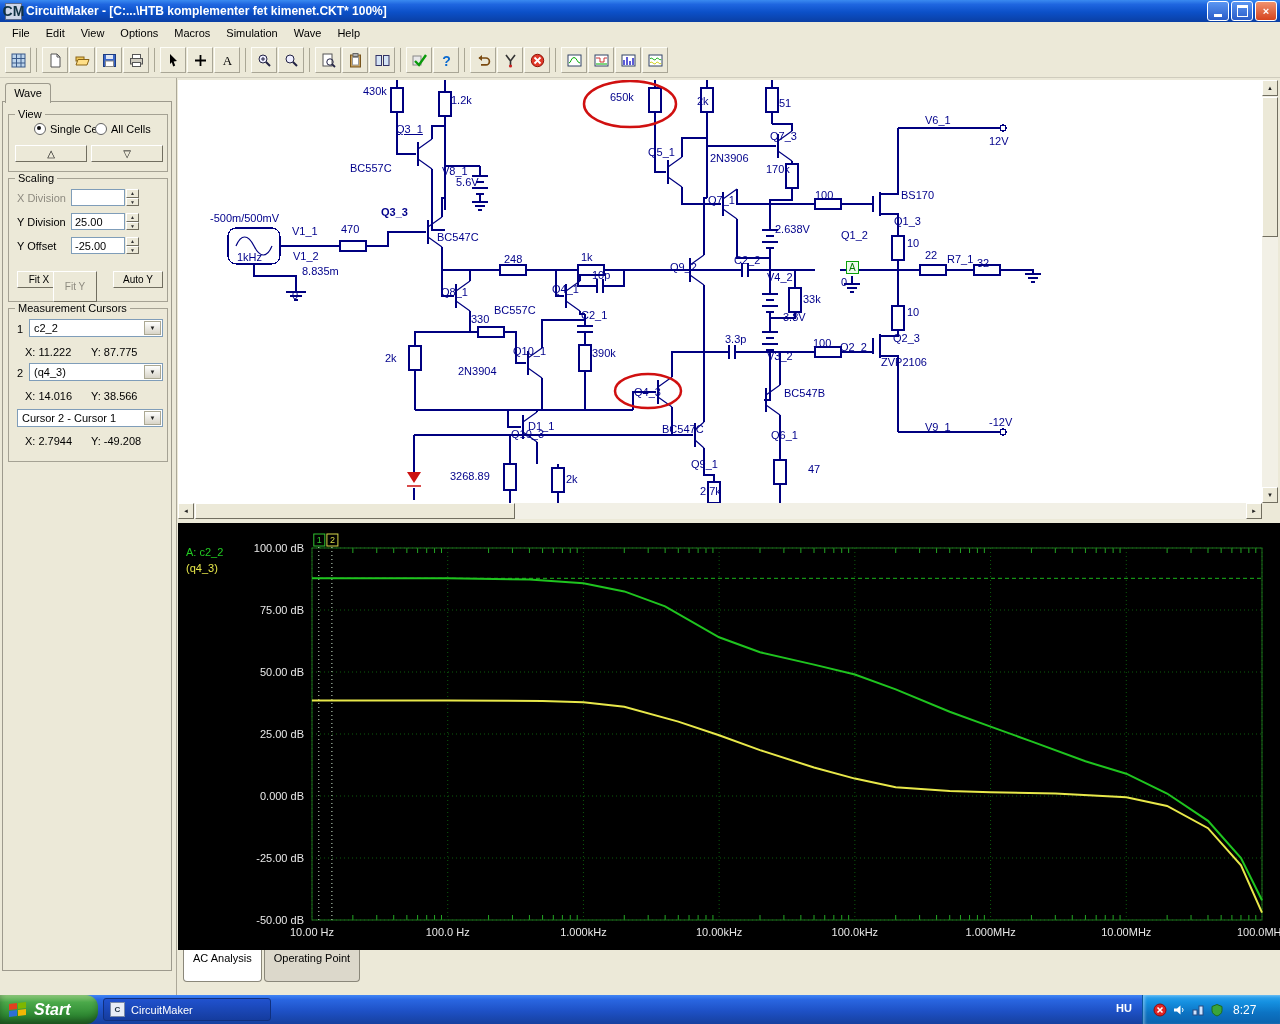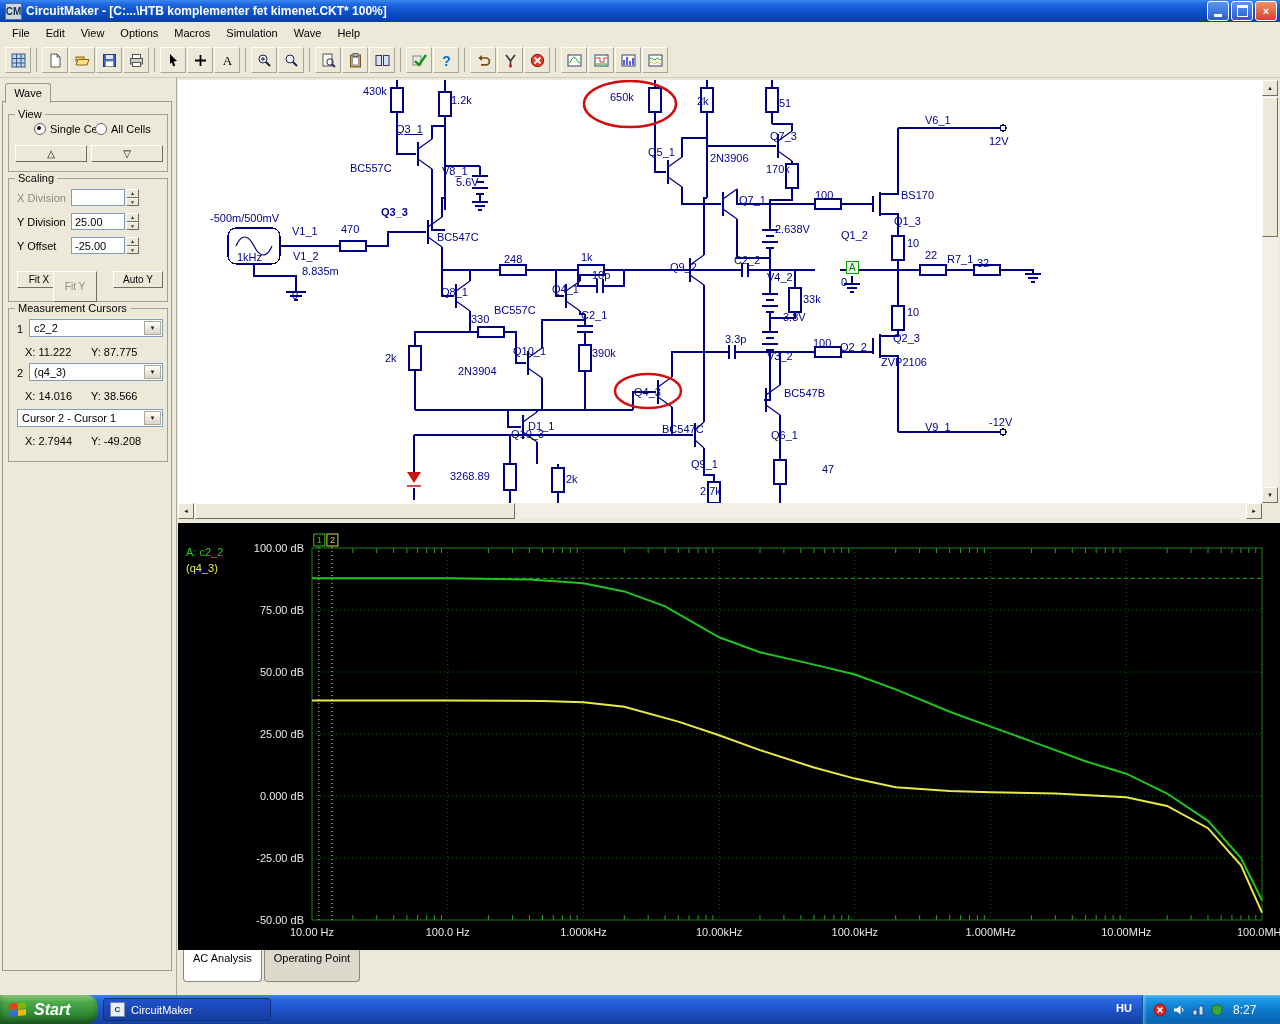--- a/index.html
+++ b/index.html
@@ -3,21 +3,21 @@
 <meta charset="utf-8">
 <style>
   html,body{margin:0;padding:0}
   body{width:1280px;height:1024px;position:relative;overflow:hidden;background:#ece9d8;
        font-family:"Liberation Sans",sans-serif;font-size:11px;color:#000}
   
   .titlebar{position:absolute;left:0;top:0;width:1280px;height:22px;
     background:linear-gradient(180deg,#3a8af0 0%,#1f66e0 20%,#0c50c8 55%,#0a3fa4 100%);
     display:flex;align-items:center;color:#fff;font-weight:bold;font-size:12px;box-sizing:border-box;padding:0 3px}
   .app-ico{width:15px;height:15px;margin:0 4px 0 2px;background:#cdd6e8;border:1px solid #5a6a8a;
-    display:inline-flex;align-items:center;justify-content:center;font-size:10px;color:#134;font-weight:bold}
+    display:inline-flex;align-items:center;justify-content:center;font-size:14px;color:#134;font-weight:bold}
   .wctrls{margin-left:auto;display:flex;gap:2px}
   .wbtn{width:20px;height:18px;border:1px solid #fff;border-radius:3px;display:flex;align-items:center;
     justify-content:center;color:#fff;font-size:11px;background:linear-gradient(#5a96f2,#2a5cc8)}
   .wbtn.close{background:linear-gradient(#f0926e,#d6441f)}
   .glyph-min{display:block;width:8px;height:3px;background:#fff;margin-top:8px}
   .glyph-max{display:block;width:9px;height:8px;border:1px solid #fff;border-top-width:3px}
   
   .menubar{position:absolute;left:0;top:22px;width:1280px;height:21px;background:#ece9d8;
     display:flex;align-items:center;padding-left:4px;box-sizing:border-box}
   .menu-item{padding:3px 8px;cursor:default}
@@ -399,21 +399,21 @@
       <span class="slabel" style="left: 519px; top: 16px;">2k</span>
       <span class="slabel" style="left: 601px; top: 18px;">51</span>
       <span class="slabel" style="left: 218px; top: 44px; text-decoration: underline;">Q3_1</span>
       <span class="slabel" style="left: 172px; top: 83px;">BC557C</span>
       <span class="slabel" style="left: 264px; top: 86px;">V8_1</span>
       <span class="slabel" style="left: 278px; top: 97px;">5.6V</span>
       <span class="slabel" style="left: 470px; top: 67px;">Q5_1</span>
       <span class="slabel" style="left: 532px; top: 73px;">2N3906</span>
       <span class="slabel" style="left: 592px; top: 51px;">Q7_3</span>
       <span class="slabel" style="left: 588px; top: 84px;">170k</span>
-      <span class="slabel" style="left: 530px; top: 115px; margin-left: 31px;">Q7_1</span>
+      <span class="slabel" style="left: 530px; top: 115px;">Q7_1</span>
       <span class="slabel" style="left: 747px; top: 35px;">V6_1</span>
       <span class="slabel" style="left: 811px; top: 56px;">12V</span>
       <span class="slabel" style="left: 637px; top: 110px;">100</span>
       <span class="slabel" style="left: 663px; top: 112px; margin-top: 38px;">Q1_2</span>
       <span class="slabel" style="left: 723px; top: 110px;">BS170</span>
       <span class="slabel" style="left: 716px; top: 136px;">Q1_3</span>
       <span class="slabel" style="left: 729px; top: 158px;">10</span>
       <span class="slabel" style="left: 203px; top: 127px; font-weight: bold;">Q3_3</span>
       <span class="slabel" style="left: 32px; top: 133px;">-500m/500mV</span>
       <span class="slabel" style="left: 114px; top: 146px;">V1_1</span>
@@ -456,21 +456,21 @@
       <span class="slabel" style="left: 606px; top: 308px;">BC547B</span>
       <span class="slabel" style="left: 350px; top: 341px;">D1_1</span>
       <span class="slabel" style="left: 333px; top: 349px;">Q10_3</span>
       <span class="slabel" style="left: 484px; top: 344px;">BC547C</span>
       <span class="slabel" style="left: 593px; top: 350px;">Q6_1</span>
       <span class="slabel" style="left: 747px; top: 342px;">V9_1</span>
       <span class="slabel" style="left: 811px; top: 337px;">-12V</span>
       <span class="slabel" style="left: 272px; top: 391px;">3268.89</span>
       <span class="slabel" style="left: 388px; top: 394px;">2k</span>
       <span class="slabel" style="left: 513px; top: 379px;">Q9_1</span>
-      <span class="slabel" style="left: 608px; top: 384px; padding-left: 36px;">47</span>
+      <span class="slabel" style="left: 594px; top: 384px; padding-left: 36px;">47</span>
       <span class="slabel" style="left: 522px; top: 406px;">2.7k</span>
       <span class="slabel meter" style="left: 668px; top: 181px;">A</span>
     </div>
 </div>
 
 <div class="vscroll">
   <span class="sbtn" style="left:0;top:0">▲</span>
   <span class="sthumb" style="left:0;top:17px;width:16px;height:140px"></span>
   <span class="sbtn" style="left:0;top:407px">▼</span>
 </div>

